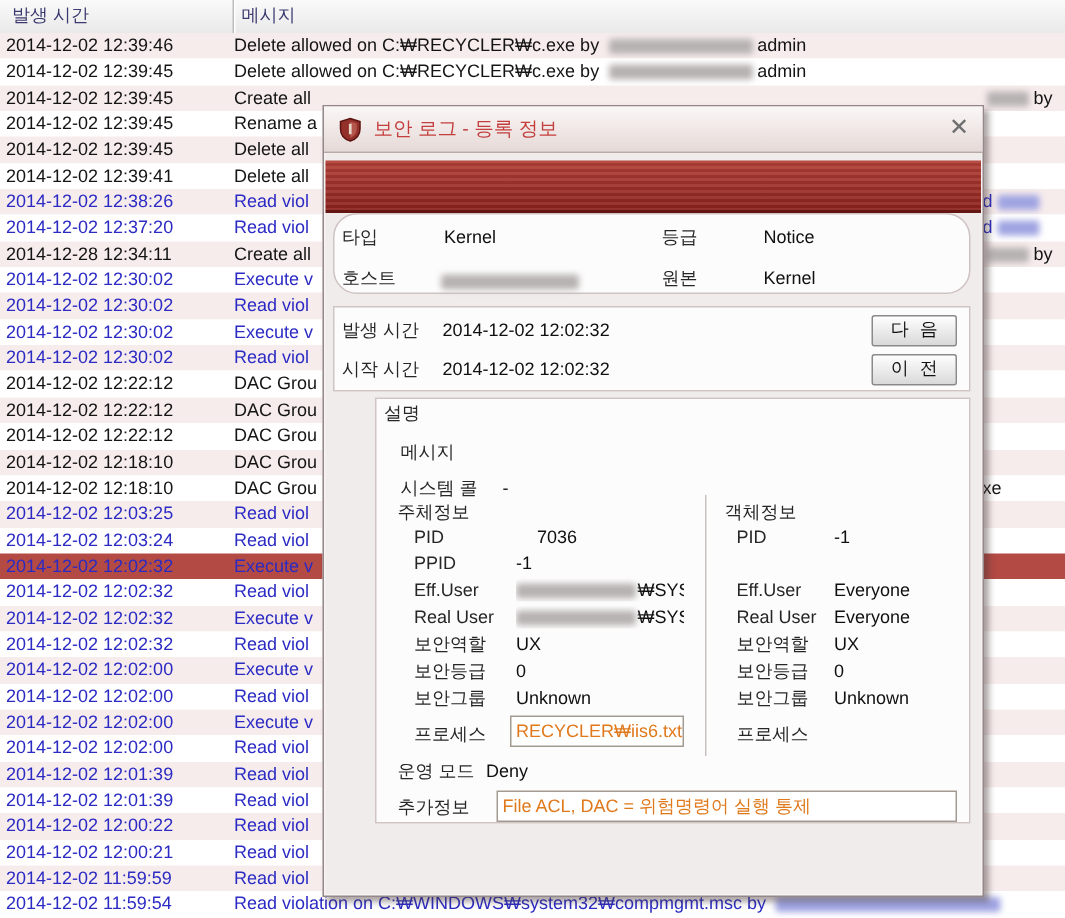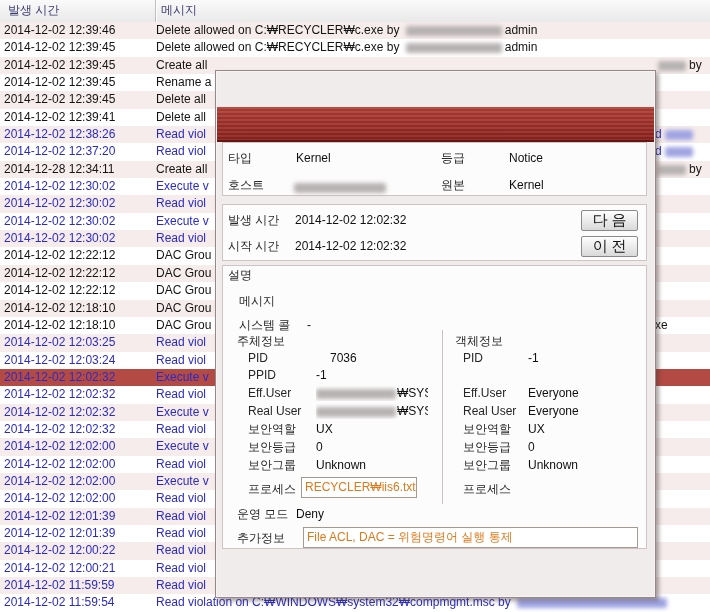--- a/index.html
+++ b/index.html
@@ -53,29 +53,29 @@
   .banner{
     position:absolute;top:36px;left:1px;right:1px;height:33px;
     background:repeating-linear-gradient(180deg,rgba(255,255,255,.07) 0 2px,rgba(0,0,0,.07) 2px 4px),
                linear-gradient(#b24138,#8c221d);
     border-bottom:2px solid #641612;
   }
   .panel{
     position:absolute;left:6px;right:8px;background:#fdfcfc;
     border:1px solid #cfc3c3;box-sizing:border-box;
   }
-  .panelA{top:71px;height:54px;}
+  .panelA{top:71px;height:54px;border-radius:16px;}
   .panelB{top:133px;height:57px;}
-  .panelC{top:194px;height:284px;}
+  .panelC{top:194px;height:284px;margin-left:28px;}
   .l{position:absolute;white-space:nowrap;line-height:15px;}
   .lbl{color:#262626;}
   .val{color:#101010;}
   .btn{
-    position:absolute;width:57px;height:21px;font-size:15px;
-    font-family:Liberation Serif, serif;
+    position:absolute;width:57px;height:21px;font-size:12px;
+    font-family:Liberation Mono, monospace;
     background:linear-gradient(#fefefe,#d9d9d9);
     border:1px solid #8a8a8a;border-radius:2px;padding:0;line-height:19px;text-align:center;color:#111;
   }
   .tbox{
     position:absolute;height:21px;background:#ffffff;
     border:1px solid #a39a92;box-sizing:border-box;
     color:#e0791c;line-height:19px;padding:0 3px;
     overflow:hidden;white-space:nowrap;
   }
   .caret{display:inline-block;width:1px;height:12px;background:#1a1a1a;vertical-align:-2px;}
@@ -127,20 +127,29 @@
       <div class="trow alt blue"><span class="ct">2014-12-02 12:01:39</span><span class="cm">Read viol</span></div>
       <div class="trow blue"><span class="ct">2014-12-02 12:01:39</span><span class="cm">Read viol</span></div>
       <div class="trow alt blue"><span class="ct">2014-12-02 12:00:22</span><span class="cm">Read viol</span></div>
       <div class="trow blue"><span class="ct">2014-12-02 12:00:21</span><span class="cm">Read viol</span></div>
       <div class="trow alt blue"><span class="ct">2014-12-02 11:59:59</span><span class="cm">Read viol</span></div>
       <div class="trow blue"><span class="ct">2014-12-02 11:59:54</span><span class="cm">Read violation on C:₩WINDOWS₩system32₩compmgmt.msc by <span class="redact r-end blue"></span></span></div>
     </div>
 </div>
 
 <div class="dialog">
+  <div class="titlebar">
+    <svg width="17" height="17" viewBox="0 0 17 17">
+      <path d="M8.5 1 L15 3 V8 C15 12.5 11.8 15 8.5 16 C5.2 15 2 12.5 2 8 V3 Z" fill="#93302a" stroke="#5c120e" stroke-width="1"></path>
+      <path d="M8.5 3 L12.8 4.3 V8 C12.8 11 10.7 13 8.5 13.9 Z" fill="#b5564c"></path>
+      <rect x="7.6" y="4.5" width="1.8" height="7" fill="#e8d6c8"></rect>
+    </svg>
+    <span class="title">보안 로그 - 등록 정보</span>
+    <span class="close">✕</span>
+  </div>
 
   <div class="banner"></div>
 
   <div class="panel panelA">
     <span class="l lbl" style="left:5px;top:8px">타입</span>
     <span class="l val" style="left:73px;top:8px">Kernel</span>
     <span class="l lbl" style="left:218px;top:8px">등급</span>
     <span class="l val" style="left:286px;top:8px">Notice</span>
     <span class="l lbl" style="left:5px;top:35px">호스트</span>
     <span class="l" style="left:71px;top:37px"><span class="redact r-host"></span></span>
@@ -176,21 +185,21 @@
     <span class="l val" style="left:93px;top:120px;width:112px;overflow:hidden"><span class="redact r-sys"></span><span>₩SYSTI</span></span>
     <span class="l lbl" style="left:25px;top:138px">Real User</span>
     <span class="l val" style="left:93px;top:138px;width:112px;overflow:hidden"><span class="redact r-sys"></span><span>₩SYSTI</span></span>
     <span class="l lbl" style="left:25px;top:156px">보안역할</span>
     <span class="l val" style="left:93px;top:156px">UX</span>
     <span class="l lbl" style="left:25px;top:174px">보안등급</span>
     <span class="l val" style="left:93px;top:174px">0</span>
     <span class="l lbl" style="left:25px;top:192px">보안그룹</span>
     <span class="l val" style="left:93px;top:192px">Unknown</span>
     <span class="l lbl" style="left:25px;top:216px">프로세스</span>
-    <div class="tbox" style="left:78px;width:116px;top:211px;text-align:right">RECYCLER₩iis6.txt</div>
+    <div class="tbox" style="left:89px;width:116px;top:211px;text-align:right">RECYCLER₩iis6.txt</div>
 
     <span class="l lbl" style="left:232px;top:68px">객체정보</span>
     <span class="l lbl" style="left:240px;top:85px">PID</span>
     <span class="l val" style="left:305px;top:85px">-1</span>
     <span class="l lbl" style="left:240px;top:120px">Eff.User</span>
     <span class="l val" style="left:305px;top:120px">Everyone</span>
     <span class="l lbl" style="left:240px;top:138px">Real User</span>
     <span class="l val" style="left:305px;top:138px">Everyone</span>
     <span class="l lbl" style="left:240px;top:156px">보안역할</span>
     <span class="l val" style="left:305px;top:156px">UX</span>

